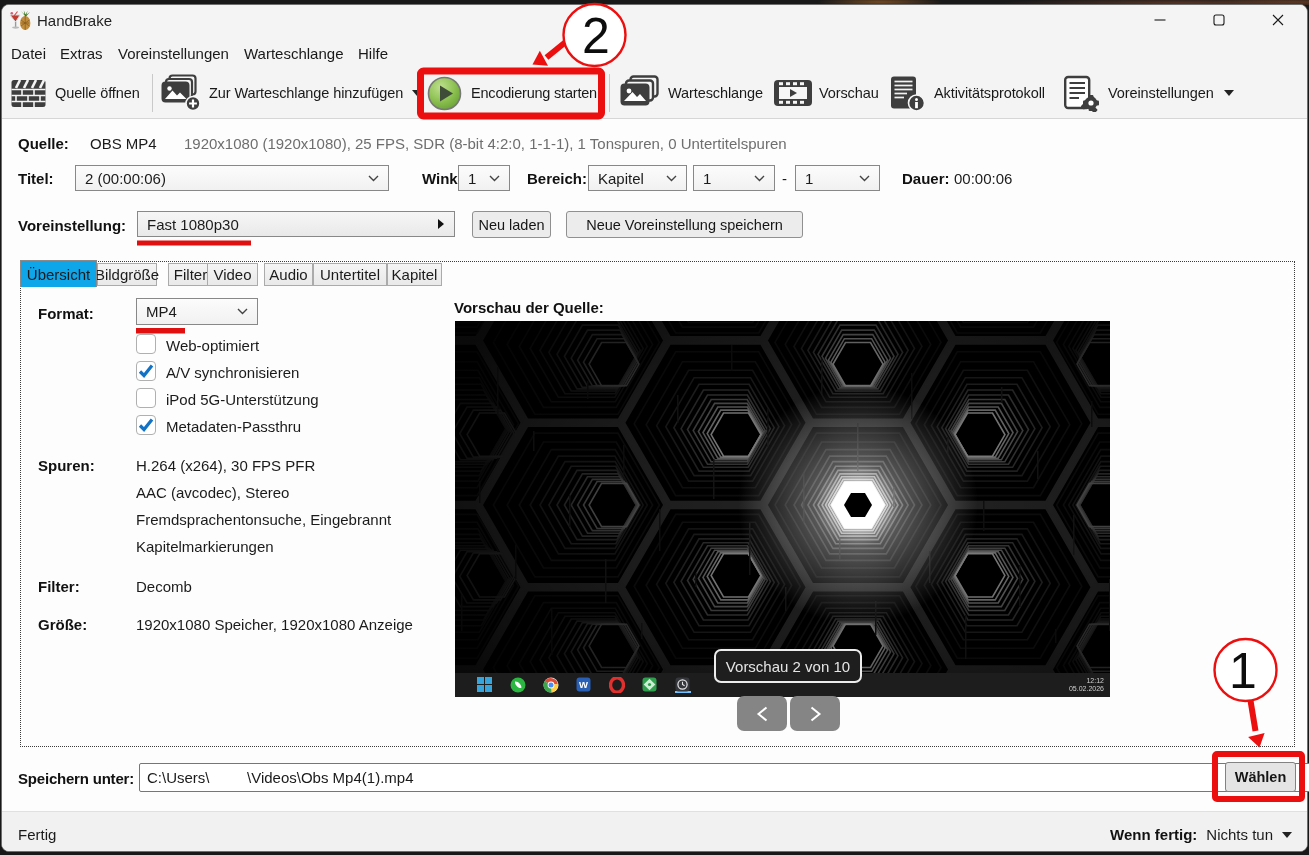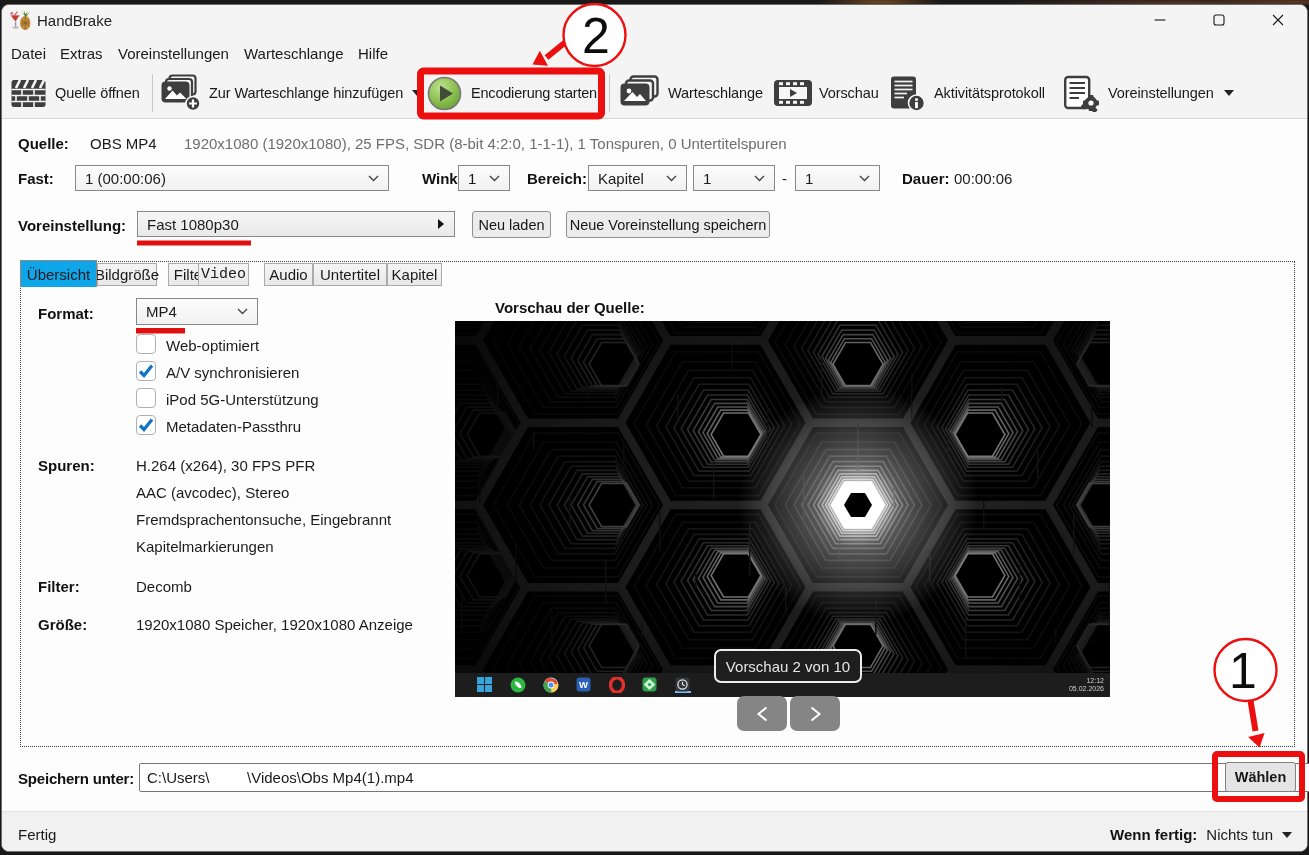--- a/index.html
+++ b/index.html
@@ -248,23 +248,23 @@
     </g>
   </svg>
   <span>Voreinstellungen</span>
   <span class="chev-down"></span>
 </div>
 
 <span class="abs lbl" style="left:18px; top:135px;">Quelle:</span>
 <span class="abs val" style="left:90px; top:135px;">OBS MP4</span>
 <span class="abs val gray" style="left:184px; top:135px;">1920x1080 (1920x1080), 25 FPS, SDR (8-bit 4:2:0, 1-1-1), 1 Tonspuren, 0 Untertitelspuren</span>
 
-<span class="abs lbl" style="left:18px; top:170px;">Fast:</span>
+<span class="abs lbl" style="left:18px; top:170px;">Titel:</span>
 <div class="abs combo" style="left:75px; top:165px; width:314px;">
-  <span>1 (00:00:06)</span>
+  <span>2 (00:00:06)</span>
   <svg class="cx" width="11" height="7" viewBox="0 0 11 7">
       <path d="M1 1 L5.5 5.5 L10 1" fill="none" stroke="#444" stroke-width="1.4"></path>
     </svg>
 </div>
 <span class="abs lbl" style="left:406px; top:170px;margin-left:16px;">Winkel:</span>
 <div class="abs combo" style="left:458px; top:165px; width:52px;">
   <span>1</span>
   <svg class="cx" width="11" height="7" viewBox="0 0 11 7">
       <path d="M1 1 L5.5 5.5 L10 1" fill="none" stroke="#444" stroke-width="1.4"></path>
     </svg>
@@ -295,29 +295,29 @@
 <span class="abs lbl" style="left:18px; top:217px;">Voreinstellung:</span>
 <div class="abs combo" style="left:137px; top:211px; width:318px; height:26px; background:linear-gradient(#f6f6f6,#e9e9e9);">
   <span>Fast 1080p30</span>
   <svg class="cx" width="8" height="12" viewBox="0 0 8 12">
       <polygon points="1,1 7,6 1,11" fill="#111"></polygon>
     </svg>
 </div>
 <div class="abs btn" style="left:472px; top:211px; width:79px;">
   <span>Neu laden</span>
 </div>
-<div class="abs btn" style="left:566px; top:211px; width:204px;">
+<div class="abs btn" style="left:566px; top:211px; width:237px;">
   <span>Neue Voreinstellung speichern</span>
 </div>
 
 <div class="abs" id="tab-panel"></div>
 <div class="abs tab active" style="left:20px;  width:77px;">Übersicht</div>
 <div class="abs tab" style="left:97px;  width:60px;">Bildgröße</div>
 <div class="abs tab" style="left:168px; width:45px;">Filter</div>
-<div class="abs tab" style="left:198px; width:51px;font-family:Liberation Mono, monospace;">Video</div>
+<div class="abs tab" style="left:207px; width:51px;">Video</div>
 <div class="abs tab" style="left:264px; width:49px;">Audio</div>
 <div class="abs tab" style="left:313px; width:74px;">Untertitel</div>
 <div class="abs tab" style="left:387px; width:55px;">Kapitel</div>
 
 <span class="abs lbl" style="left:38px; top:305px;">Format:</span>
 <div class="abs combo" style="left:136px; top:298px; width:122px; height:27px;">
   <span>MP4</span>
   <svg class="cx" width="11" height="7" viewBox="0 0 11 7">
       <path d="M1 1 L5.5 5.5 L10 1" fill="none" stroke="#444" stroke-width="1.4"></path>
     </svg>
@@ -352,21 +352,21 @@
 <span class="abs val" style="left:136px; top:484px;">AAC (avcodec), Stereo</span>
 <span class="abs val" style="left:136px; top:511px;">Fremdsprachentonsuche, Eingebrannt</span>
 <span class="abs val" style="left:136px; top:538px;">Kapitelmarkierungen</span>
 
 <span class="abs lbl" style="left:38px; top:578px;">Filter:</span>
 <span class="abs val" style="left:136px; top:578px;">Decomb</span>
 
 <span class="abs lbl" style="left:38px; top:616px;">Größe:</span>
 <span class="abs val" style="left:136px; top:616px;">1920x1080 Speicher, 1920x1080 Anzeige</span>
 
-<span class="abs lbl" style="left:454px; top:299px;margin-left:41px;">Vorschau der Quelle:</span>
+<span class="abs lbl" style="left:454px; top:299px;">Vorschau der Quelle:</span>
 <div class="abs" id="preview-image">
   <svg id="hexbg" width="655" height="352" viewBox="0 0 655 352">
       <polygon points="69.5,-62.8 22.5,18.6 -71.5,18.6 -118.5,-62.8 -71.5,-144.3 22.5,-144.3" fill="none" stroke="rgb(36,36,36)" stroke-width="7"></polygon>
       <polygon points="63.6,-59.9 22.1,12.0 -60.9,12.0 -102.4,-59.9 -60.9,-131.7 22.1,-131.7" fill="none" stroke="rgb(13,13,13)" stroke-width="1.6"></polygon>
       <polygon points="58.5,-56.9 22.1,6.1 -50.6,6.1 -87.0,-56.9 -50.6,-119.9 22.1,-119.9" fill="none" stroke="rgb(13,13,13)" stroke-width="1.6"></polygon>
       <polygon points="54.9,-53.9 22.9,1.5 -41.1,1.5 -73.1,-53.9 -41.1,-109.4 22.9,-109.4" fill="none" stroke="rgb(14,14,14)" stroke-width="1.6"></polygon>
       <polygon points="52.5,-51.0 24.3,-2.0 -32.2,-2.0 -60.5,-51.0 -32.2,-99.9 24.3,-99.9" fill="none" stroke="rgb(15,15,15)" stroke-width="1.6"></polygon>
       <polygon points="51.3,-48.0 26.2,-4.6 -23.9,-4.6 -49.0,-48.0 -23.9,-91.4 26.2,-91.4" fill="none" stroke="rgb(16,16,16)" stroke-width="1.6"></polygon>
       <polygon points="50.9,-45.0 28.6,-6.4 -16.0,-6.4 -38.4,-45.0 -16.0,-83.7 28.6,-83.7" fill="none" stroke="rgb(17,17,17)" stroke-width="1.6"></polygon>
       <polygon points="51.4,-42.1 31.4,-7.5 -8.6,-7.5 -28.5,-42.1 -8.6,-76.7 31.4,-76.7" fill="none" stroke="rgb(19,19,19)" stroke-width="1.6"></polygon>

